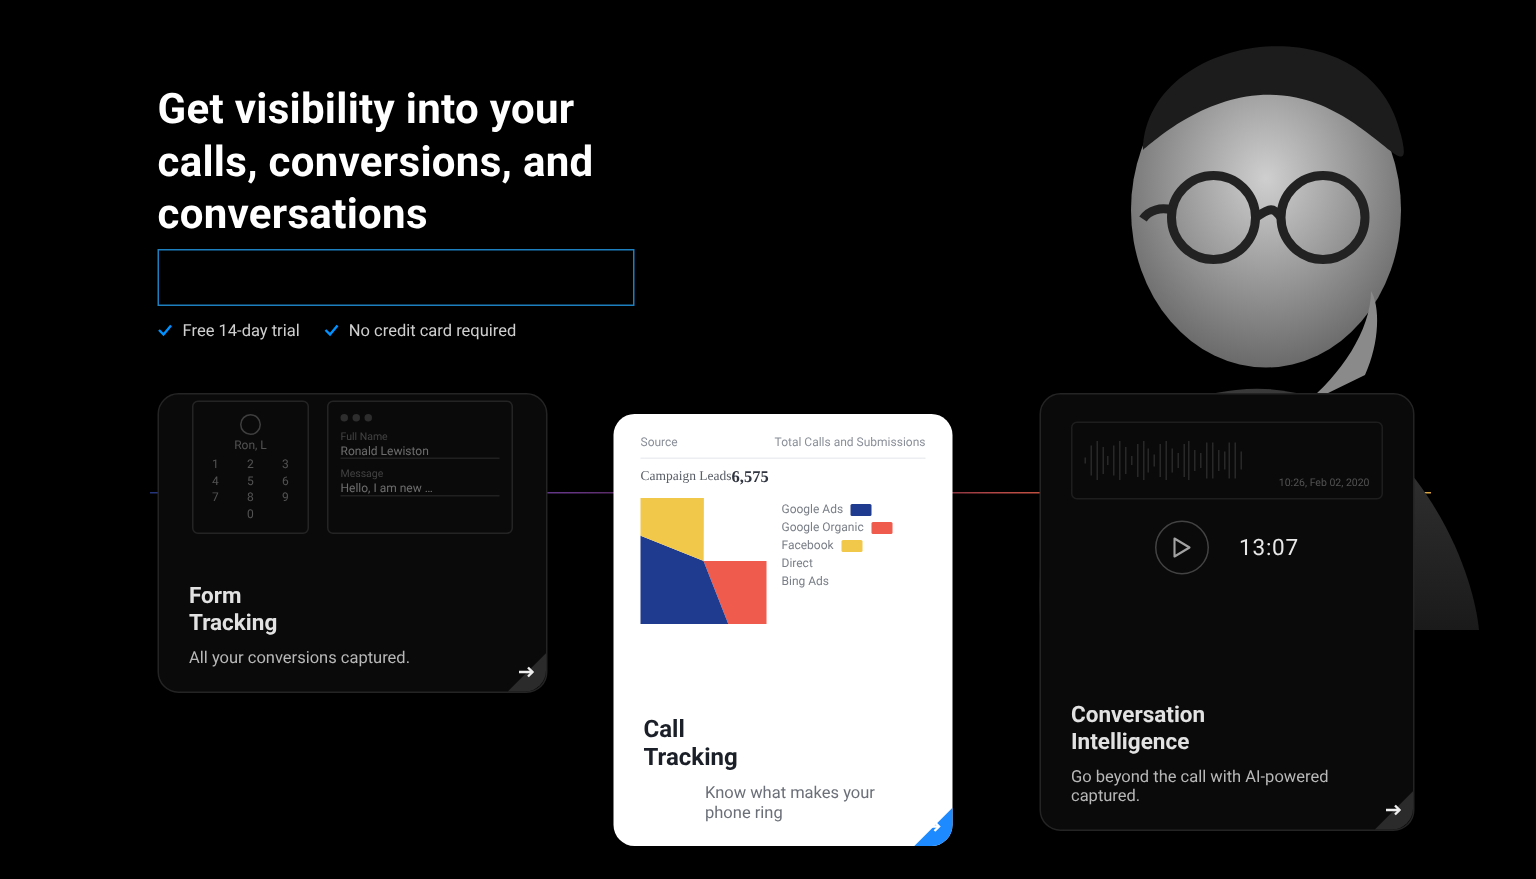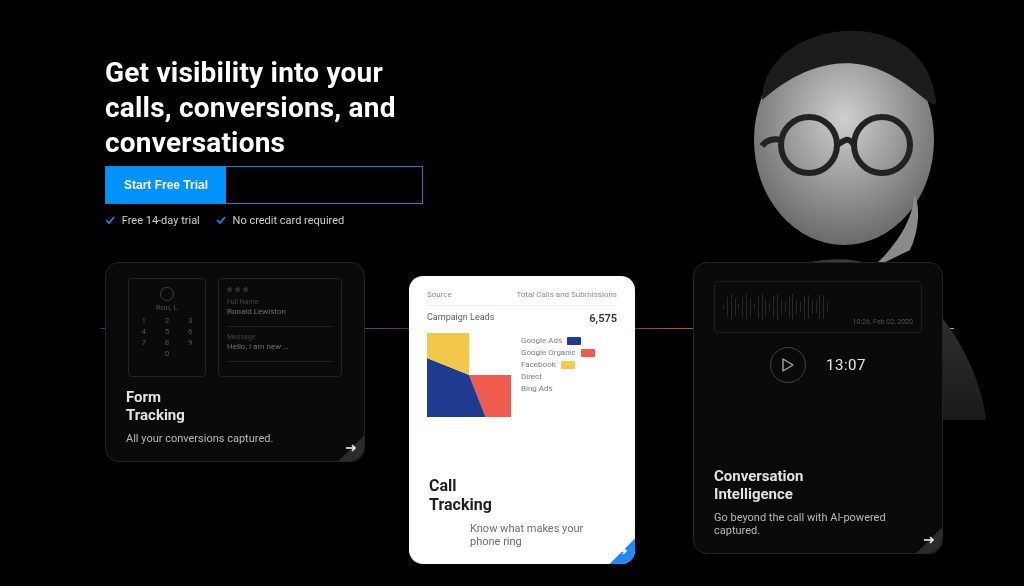--- a/index.html
+++ b/index.html
@@ -31,38 +31,38 @@
   .card-dark { background:#0a0a0a; border:1px solid #242424; color:#e2e2e2; }
   .card-foot { position:absolute; left:20px; right:20px; bottom:16px; }
   .card-title { font-weight:700; font-size:15px; line-height:1.2; }
   .card-sub { margin-top:8px; font-size:11px; color:#b8b8b8; }
   .card-corner { position:absolute; right:0; bottom:0; width:36px; height:36px; border-bottom-right-radius:14px; overflow:hidden; }
   .card-corner .tri { position:absolute; right:-18px; bottom:-18px; width:36px; height:36px; transform:rotate(45deg); }
   .card-arrow { position:absolute; right:6px; bottom:6px; width:14px; height:14px; }
 
   
   .c1 { left:105px; top:262px; width:260px; height:200px; }
-  .c1 .mini { position:absolute; left:22px; top:15px; right:22px; display:flex; gap:12px; opacity:.55; }
+  .c1 .mini { position:absolute; left:22px; top:4px; right:22px; display:flex; gap:12px; opacity:.55; }
   .c1 .phone { flex:0 0 78px; border:1px solid #3a3a3a; border-radius:4px; padding:6px 6px 8px; text-align:center; color:#8a8a8a; }
   .c1 .phone .av { width:14px; height:14px; border-radius:50%; border:1px solid #6a6a6a; margin:2px auto 2px; }
   .c1 .phone .nm { font-size:8px; margin-bottom:4px; }
   .c1 .keypad { display:grid; grid-template-columns:repeat(3,1fr); gap:2px 6px; font-size:8px; color:#8d8d8d; }
   .c1 .form { flex:1; border:1px solid #3a3a3a; border-radius:4px; padding:8px 8px 8px; color:#8a8a8a; }
   .c1 .form .dots { display:flex; gap:3px; margin-bottom:6px; }
   .c1 .form .dots i { width:5px; height:5px; border-radius:50%; background:#4a4a4a; display:block; }
   .c1 .form .lbl { font-size:7px; color:#6f6f6f; }
-  .c1 .form .val { font-size:8px; color:#bdbdbd; border-bottom:1px solid #333; padding:1px 0 10px; margin-bottom:6px; min-height:10px; }
+  .c1 .form .val { font-size:8px; color:#bdbdbd; border-bottom:1px solid #333; padding:1px 0 0; margin-bottom:6px; min-height:10px; }
   .card-dark .card-corner .tri { background:#2b2b2b; }
   .card-dark .card-arrow path, .card-dark .card-arrow line { stroke:#eee; }
 
   
   .c2 { left:409px; top:276px; width:226px; height:288px; background:#fff; color:#222; box-shadow:0 18px 40px rgba(0,0,0,.45); }
   .c2 .panel { position:absolute; left:18px; right:18px; top:14px; }
   .c2 .hdr { display:flex; justify-content:space-between; font-size:8px; color:#8a8f99; border-bottom:1px solid #eceef1; padding-bottom:6px; }
-  .c2 .cl-row { display:flex; justify-content:space-between; font-size:9px; color:#5a5f68; padding:6px 0; }
+  .c2 .cl-row { display:flex; font-size:9px; color:#5a5f68; padding:6px 0;font-family:Liberation Serif, serif; }
   .c2 .cl-row .num { color:#303540; font-weight:600; font-size:11px; }
   .c2 .chart-row { display:flex; gap:10px; align-items:flex-start; margin-top:2px; }
   .c2 .pie { width:84px; height:84px; }
   .c2 .legend { font-size:8px; color:#7a7f88; }
   .c2 .legend div { display:flex; align-items:center; gap:5px; margin:3px 0; }
   .c2 .legend i { width:14px; height:8px; border-radius:1px; display:inline-block; }
   .c2 .card-title { font-size:16px; color:#1b1f28; line-height:1.15; }
   .c2 .card-sub { color:#6b6f78;padding-left:41px; }
   .c2 .card-corner .tri { background:#1d8bff; }
   .c2 .card-arrow path, .c2 .card-arrow line { stroke:#fff; }
@@ -107,21 +107,20 @@
       </g>
       <path d="M210 295 C230 300 260 300 285 285 C300 350 270 370 258 360 C244 348 244 336 244 320 C236 332 220 330 212 320 C206 312 206 302 210 295 Z" fill="#9a9a9a"></path>
       <path d="M255 290 C280 270 300 240 300 214 C306 224 306 248 296 270 Z" fill="#8a8a8a"></path>
     </svg>
   </div>
 
   <h1 class="headline">Get visibility into your calls, conversions, and conversations</h1>
 
   <div class="signup">
     <div class="signup-row">
-      <button class="cta">Start Free Trial</button>
     </div>
     <div class="benefits">
       <span>
         <svg width="10" height="10">
             <path d="M1 5 L4 8 L9 2" stroke="#0092ff" fill="none" stroke-width="1.6"></path>
           </svg>
         <span>Free 14-day trial</span>
       </span>
       <span>
         <svg width="10" height="10">

